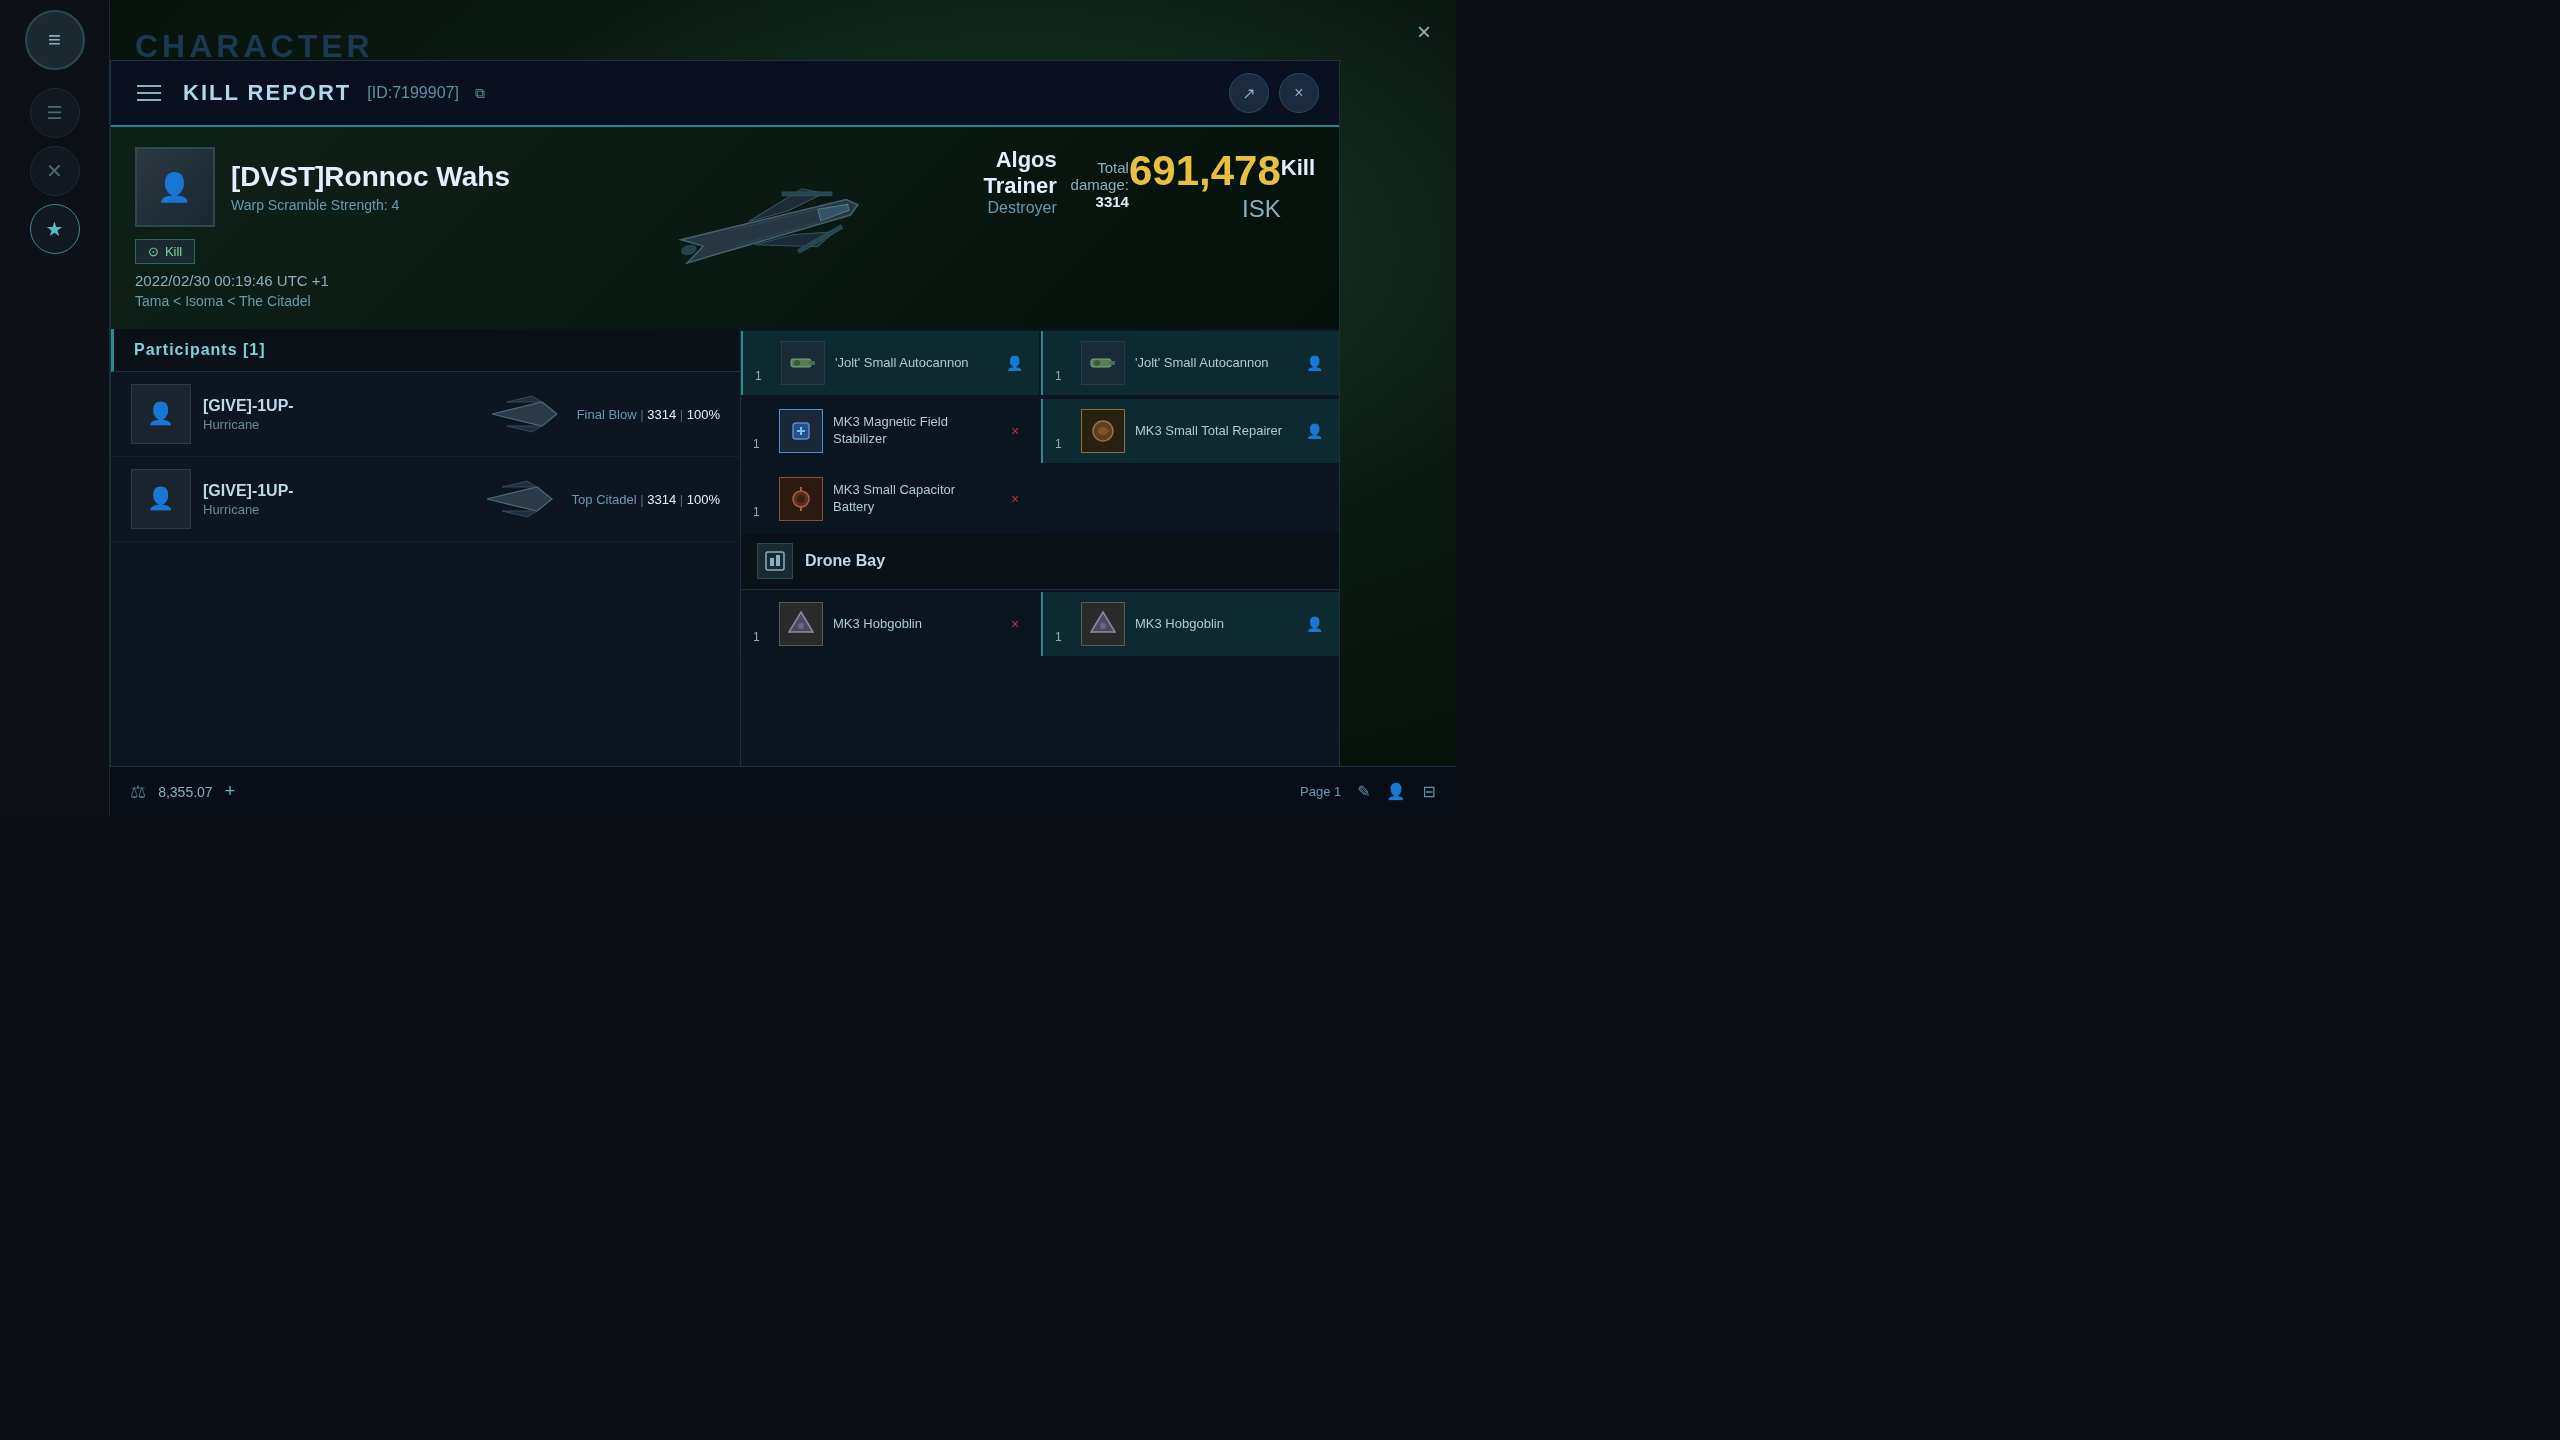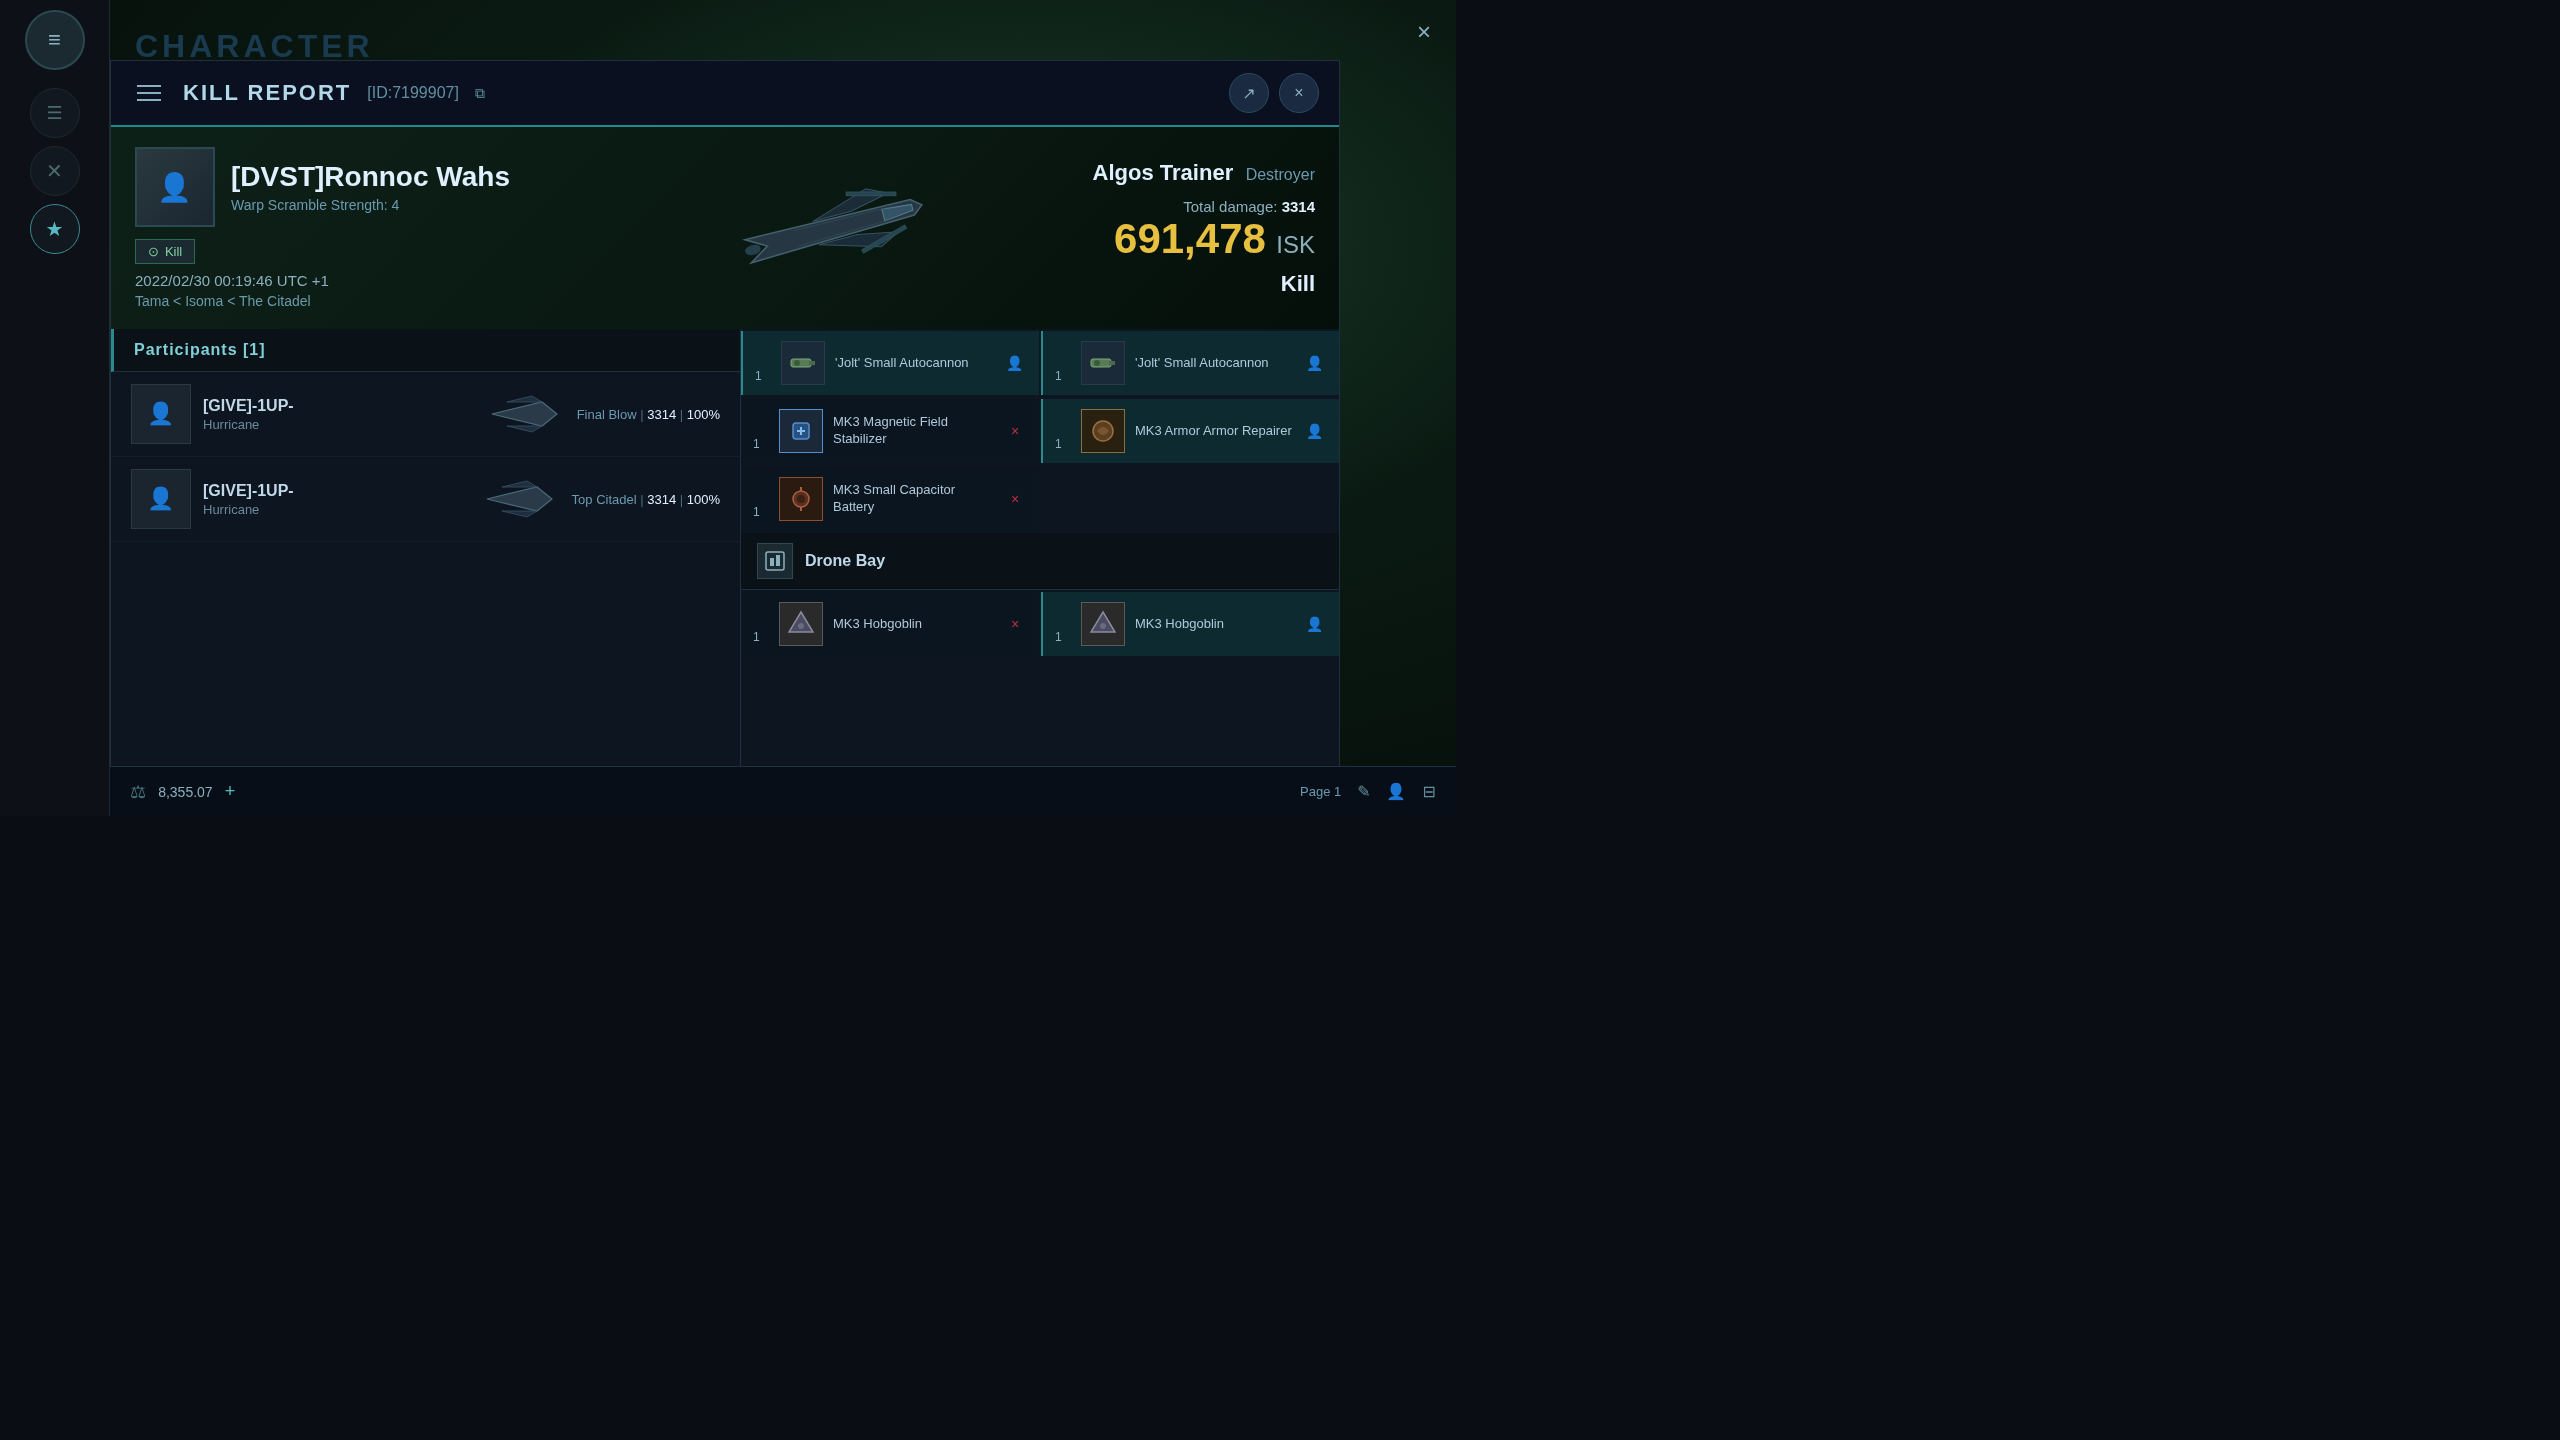--- a/index.html
+++ b/index.html
@@ -219,21 +219,21 @@
       width: 280px; height: 160px;
       opacity: 0.9;
     }
 
     
     .kill-info-right {
       padding: 20px 24px;
       min-width: 300px;
       text-align: right;
       display: flex;
-      flex-direction: column;
+      flex-direction: row;
       justify-content: center;
     }
 
     .ship-class-name {
       font-size: 22px;
       font-weight: bold;
       color: #e0f0ff;
     }
 
     .ship-type {
@@ -722,21 +722,21 @@
         </div>
 
         <div class="slot-item active-highlight">
           <span class="slot-qty">1</span>
           <div class="slot-item-icon" style="background:#2a2010; border-color: #8a7040;">
             <svg width="32" height="32" viewBox="0 0 32 32">
               <circle cx="16" cy="16" r="10" fill="#5a4020" stroke="#9a7040" stroke-width="1.5"></circle>
               <path d="M10 16 Q16 8 22 16 Q16 24 10 16" fill="#7a5530"></path>
             </svg>
           </div>
-          <span class="slot-item-name">MK3 Armor Armor Repairer</span>
+          <span class="slot-item-name">MK3 Small Total Repairer</span>
           <div class="slot-item-status status-active">👤</div>
         </div>
       </div>
 
       <div class="slot-row">
 
         <div class="slot-item destroyed">
           <span class="slot-qty">1</span>
           <div class="slot-item-icon" style="background:#2a1a10; border-color: #8a5030;">
             <svg width="32" height="32" viewBox="0 0 32 32">

